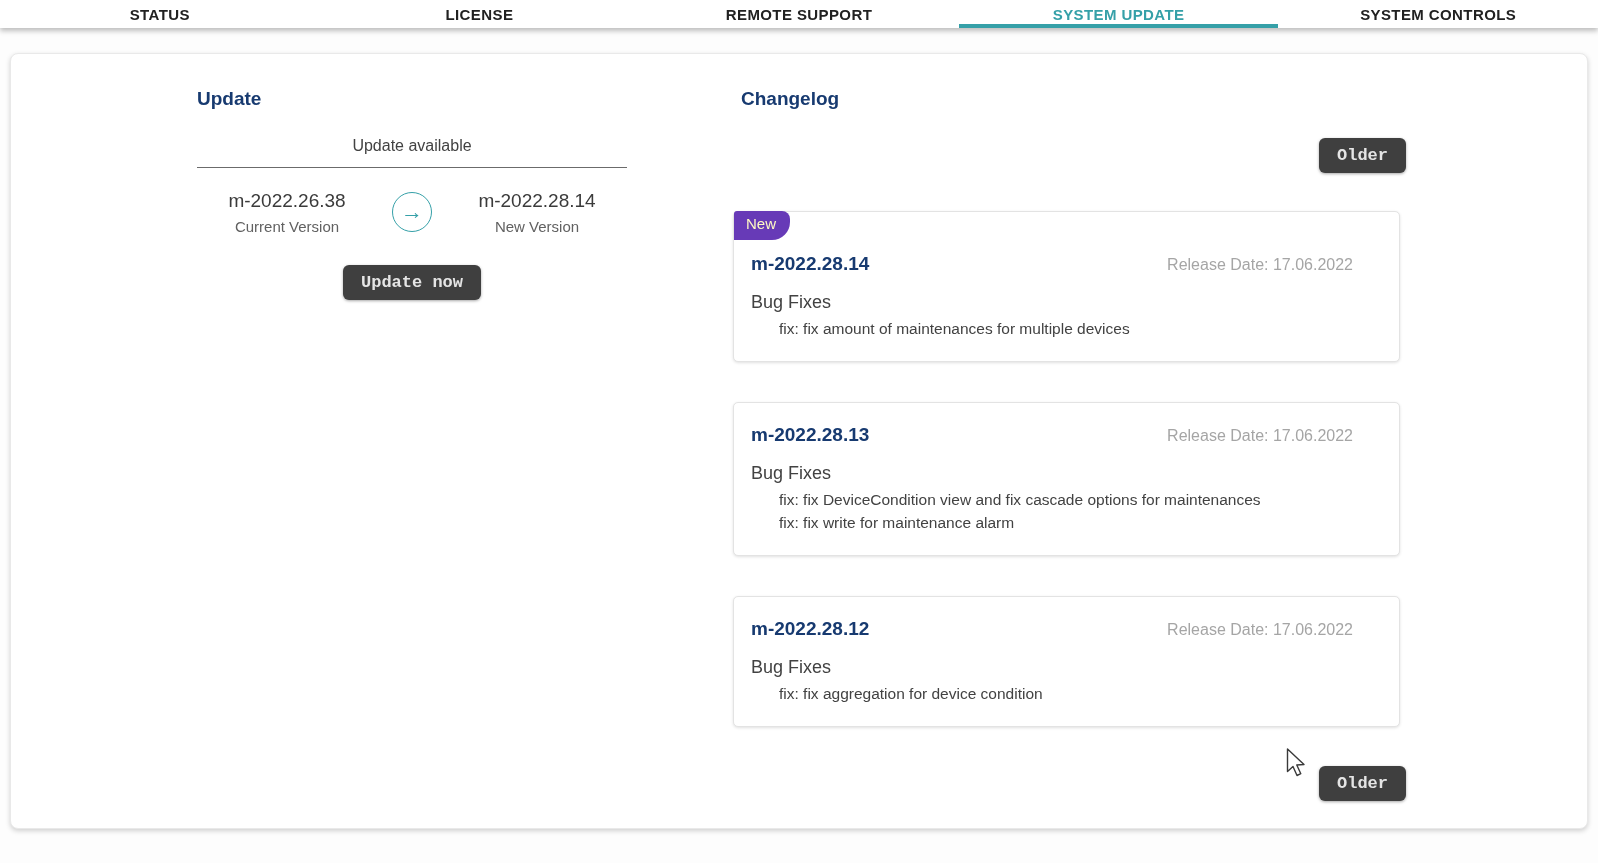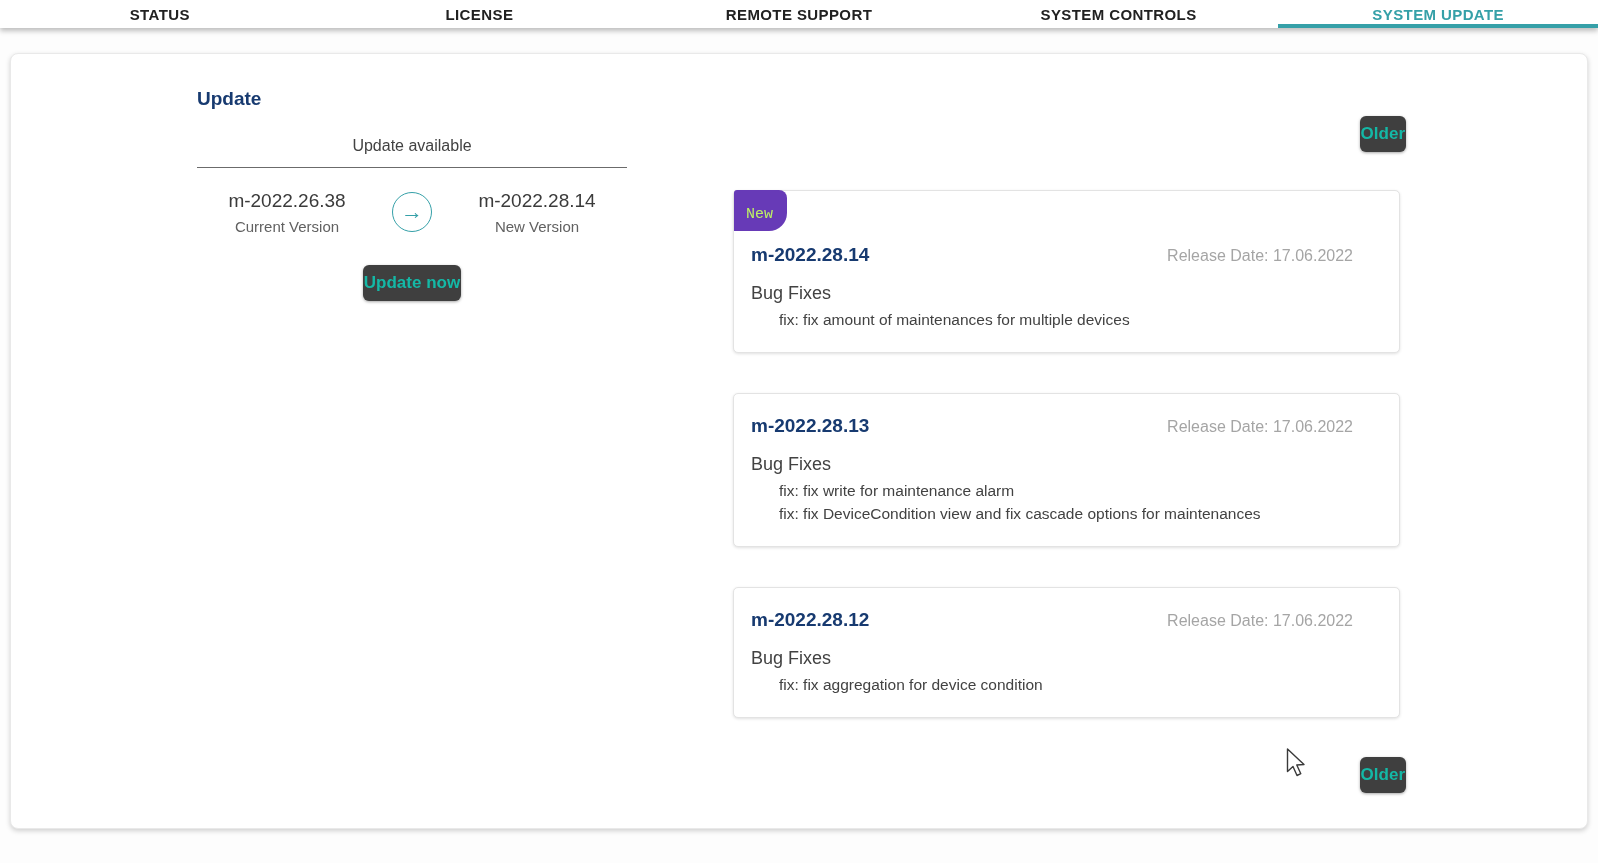--- a/index.html
+++ b/index.html
@@ -55,23 +55,23 @@
   .ver-number{font-size:19px; color:#3b3b3b;}
   .ver-label{margin-top:6px; font-size:15px; color:#616161;}
   .arrow-circle{
     width:40px; height:40px; border:1.5px solid var(--teal); border-radius:50%;
     display:flex; align-items:center; justify-content:center; margin-top:2px;
     color:var(--teal); font-size:22px; line-height:1; flex:0 0 auto;
   }
   .update-btn-row{margin-top:30px; display:flex; justify-content:center;}
 
   .dark-btn{
-    background:var(--btn); color:#14b8a6; font-family:Liberation Sans, sans-serif;
+    background:var(--btn); color:#e5e5e5; font-family:Liberation Mono, monospace;
     font-size:17px; font-weight:bold; border:none; border-radius:6px;
-    padding:8px 1px; cursor:pointer; box-shadow:0 1px 3px rgba(0,0,0,.35);
+    padding:8px 18px; cursor:pointer; box-shadow:0 1px 3px rgba(0,0,0,.35);
   }
 
   
   .changelog-col{position:absolute; left:722px; top:34px; width:677px;}
   .changelog-col .section-title{margin-left:8px;}
   .older-row{display:flex; justify-content:flex-end; padding-right:4px;}
   .older-row.top{margin-top:28px;}
   .older-row.bottom{margin-top:39px;}
 
   .changelog-list{margin-top:38px;}
@@ -79,24 +79,23 @@
     position:relative; background:#ffffff;
     border:1px solid #e3e3e3; border-radius:5px;
     box-shadow:0 1px 3px rgba(0,0,0,.12);
     padding:21px 46px 21px 17px;
     margin-bottom:40px; width:667px;
   }
   .card:last-child{margin-bottom:0;}
   .card.has-badge{padding-top:0;}
   .badge{
     display:inline-block; margin-left:-17px; margin-top:-1px;
-    background:var(--purple); color:#bef264;
-    font-size:15px; padding:16px 14px 8px 12px;
+    background:var(--purple); color:#fef9c3;
+    font-size:15px; padding:4px 14px 8px 12px;
     border-radius:3px 8px 18px 0;
-    font-family:Liberation Mono, monospace;
   }
   .card-head{
     display:flex; justify-content:space-between; align-items:baseline;
   }
   .card.has-badge .card-head{margin-top:13px;}
   .card-version{font-size:19px; font-weight:bold; color:var(--navy);}
   .card-date{font-size:16px; color:#a5a5a5; white-space:nowrap;}
   .card-section{margin-top:17px; font-size:18px; color:#424242;}
   .card-fixes{margin-top:4px;}
   .fix-line{margin-left:28px; font-size:15.5px; color:#424242; line-height:23px;}
@@ -110,26 +109,26 @@
 <header class="tab-bar">
     <div class="tab">
       <span>STATUS</span>
     </div>
     <div class="tab">
       <span>LICENSE</span>
     </div>
     <div class="tab">
       <span>REMOTE SUPPORT</span>
     </div>
-    <div class="tab">
-      <span>SYSTEM CONTROLS</span>
-    </div>
     <div class="tab active">
       <span>SYSTEM UPDATE</span>
       <div class="tab-underline"></div>
+    </div>
+    <div class="tab">
+      <span>SYSTEM CONTROLS</span>
     </div>
   </header>
 
 <main class="panel">
 
   <section class="update-col">
     <h2 class="section-title">Update</h2>
     <div class="update-status">Update available</div>
     <div class="update-divider"></div>
     <div class="versions-row">
@@ -144,20 +143,21 @@
         <div class="ver-number">m-2022.28.14</div>
         <div class="ver-label">New Version</div>
       </div>
     </div>
     <div class="update-btn-row">
       <button class="dark-btn">Update now</button>
     </div>
   </section>
 
   <section class="changelog-col">
+    <h2 class="section-title">Changelog</h2>
     <div class="older-row top">
       <button class="dark-btn">Older</button>
     </div>
     <div class="changelog-list">
   <article class="card has-badge">
     <div class="badge"><span>New</span></div>
     <div class="card-head">
       <span class="card-version">m-2022.28.14</span>
       <span class="card-date">Release Date: 17.06.2022</span>
     </div>
@@ -168,22 +168,22 @@
   </article>
 
   <article class="card">
 
     <div class="card-head">
       <span class="card-version">m-2022.28.13</span>
       <span class="card-date">Release Date: 17.06.2022</span>
     </div>
     <div class="card-section">Bug Fixes</div>
     <div class="card-fixes">
+            <div class="fix-line">fix: fix DeviceCondition view and fix cascade options for maintenances</div>
             <div class="fix-line">fix: fix write for maintenance alarm</div>
-            <div class="fix-line">fix: fix DeviceCondition view and fix cascade options for maintenances</div>
           </div>
   </article>
 
   <article class="card">
 
     <div class="card-head">
       <span class="card-version">m-2022.28.12</span>
       <span class="card-date">Release Date: 17.06.2022</span>
     </div>
     <div class="card-section">Bug Fixes</div>

